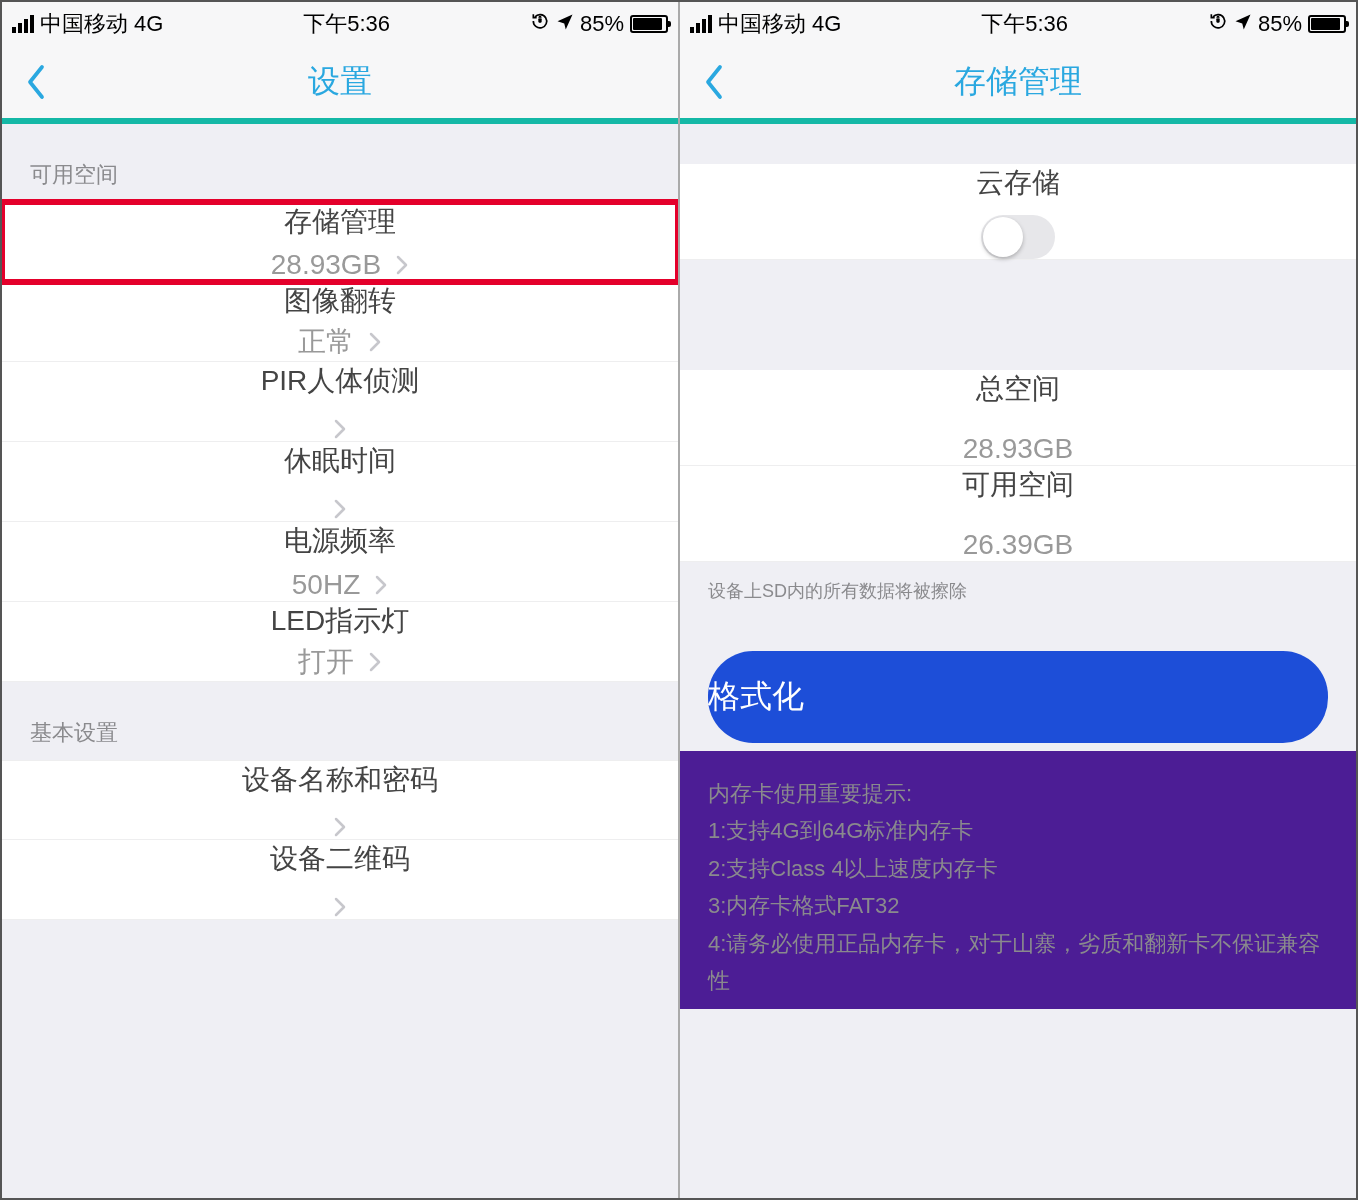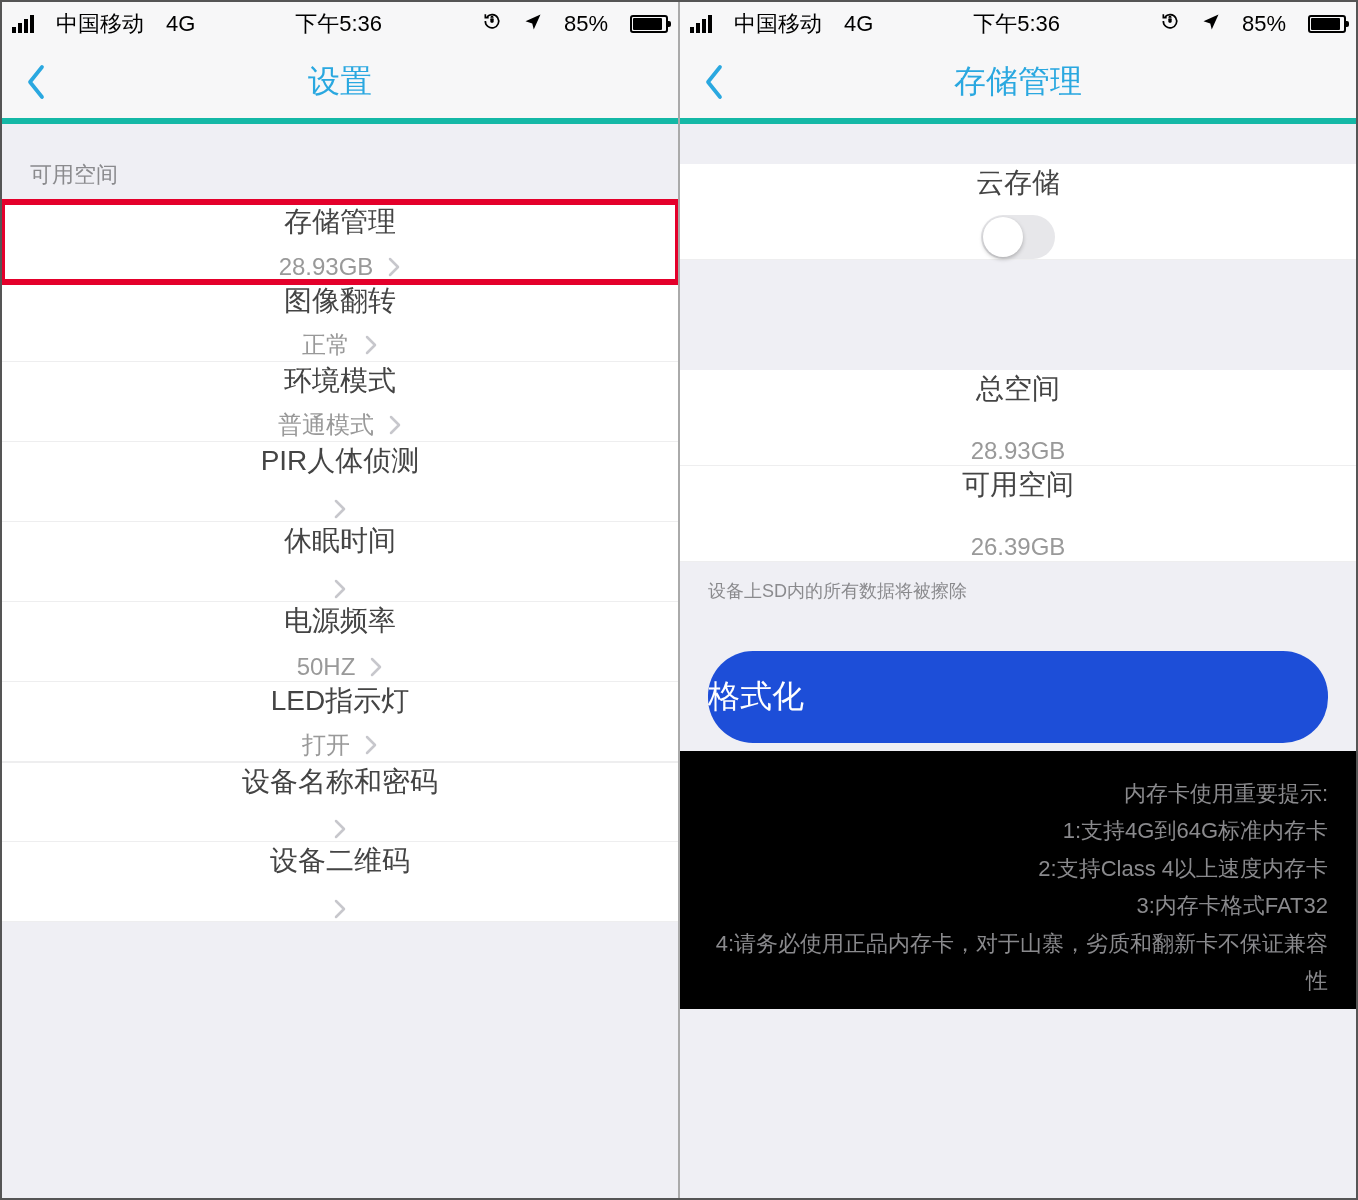--- a/index.html
+++ b/index.html
@@ -27,21 +27,21 @@
     height: 44px;
     background: #f7f7f8;
     display: flex;
     align-items: center;
     justify-content: space-between;
     padding: 0 10px;
     font-size: 22px;
     font-weight: 500;
     color: #000;
   }
-  .status-left, .status-right { display: flex; align-items: center; gap: 22px; }
+  .status-left, .status-right { display: flex; align-items: center; gap: 6px; }
   .signal-bars { display: flex; align-items: flex-end; gap: 2px; height: 18px; }
   .signal-bars span { width: 4px; background: #000; display: inline-block; }
   .signal-bars span:nth-child(1){height:6px;} .signal-bars span:nth-child(2){height:10px;}
   .signal-bars span:nth-child(3){height:14px;} .signal-bars span:nth-child(4){height:18px;}
   .battery {
     width: 38px; height: 18px; border: 2px solid #000; border-radius: 3px;
     position: relative; display: inline-block;
   }
   .battery::after { content:""; position:absolute; right:-5px; top:4px; width:3px; height:6px; background:#000; border-radius:0 2px 2px 0;}
   .battery-fill { position:absolute; left:1px; top:1px; bottom:1px; width:85%; background:#000; border-radius:1px; }
@@ -90,21 +90,21 @@
     border-bottom: 1px solid #eeeeef;
     font-size: 28px;
     color: #333;
     cursor: pointer;
     position: relative;
     flex-direction: column;
   }
   .row:first-of-type { border-top: 1px solid #eeeeef; }
   .row .label { color: #444; }
   .row .value-wrap { display: flex; align-items: center; gap: 14px; }
-  .row .value { color: #999; font-size: 24px; }
+  .row .value { color: #999; font-size: 28px; }
   .chevron {
     color: #c7c7cc;
     display:inline-block;
   }
   .chevron svg { width: 14px; height: 24px; display:block; }
   .highlight-red {
     outline: 6px solid #e4002b;
     outline-offset: -3px;
     z-index: 5;
   }
@@ -130,23 +130,22 @@
     padding: 16px 28px 10px 28px;
     font-size: 18px;
     color: #8a8a8d;
     background: #efeff4;
     line-height: 1.5;
   }
   .tips {
     padding: 24px 28px 10px 28px;
     font-size: 22px;
     color: #8a8a8d;
-    background: #000000;
+    background: #4c1d95;
     line-height: 1.7;
-    text-align: right;
   }
 
   
   .format-btn-wrap {
     background: #efeff4;
     padding: 36px 28px 8px 28px;
   }
   .format-btn {
     width: 100%;
     height: 92px;
@@ -225,31 +224,20 @@
         <span class="value-wrap">
           <span class="value">正常</span>
           <span class="chevron">
             <svg viewBox="0 0 12 24" fill="none" stroke="#c7c7cc" stroke-width="2.5" stroke-linecap="round" stroke-linejoin="round">
               <polyline points="2,4 10,12 2,20"></polyline>
             </svg>
           </span>
         </span>
       </div>
       <div class="row">
-        <span class="label">环境模式</span>
-        <span class="value-wrap">
-          <span class="value">普通模式</span>
-          <span class="chevron">
-            <svg viewBox="0 0 12 24" fill="none" stroke="#c7c7cc" stroke-width="2.5" stroke-linecap="round" stroke-linejoin="round">
-              <polyline points="2,4 10,12 2,20"></polyline>
-            </svg>
-          </span>
-        </span>
-      </div>
-      <div class="row">
         <span class="label">PIR人体侦测</span>
         <span class="value-wrap">
           <span class="chevron">
             <svg viewBox="0 0 12 24" fill="none" stroke="#c7c7cc" stroke-width="2.5" stroke-linecap="round" stroke-linejoin="round">
               <polyline points="2,4 10,12 2,20"></polyline>
             </svg>
           </span>
         </span>
       </div>
       <div class="row">
@@ -279,20 +267,21 @@
           <span class="value">打开</span>
           <span class="chevron">
             <svg viewBox="0 0 12 24" fill="none" stroke="#c7c7cc" stroke-width="2.5" stroke-linecap="round" stroke-linejoin="round">
               <polyline points="2,4 10,12 2,20"></polyline>
             </svg>
           </span>
         </span>
       </div>
     </div>
 
+  <div class="section-header">基本设置</div>
   <div id="left-rows2">
       <div class="row">
         <span class="label">设备名称和密码</span>
         <span class="value-wrap">
           <span class="chevron">
             <svg viewBox="0 0 12 24" fill="none" stroke="#c7c7cc" stroke-width="2.5" stroke-linecap="round" stroke-linejoin="round">
               <polyline points="2,4 10,12 2,20"></polyline>
             </svg>
           </span>
         </span>

